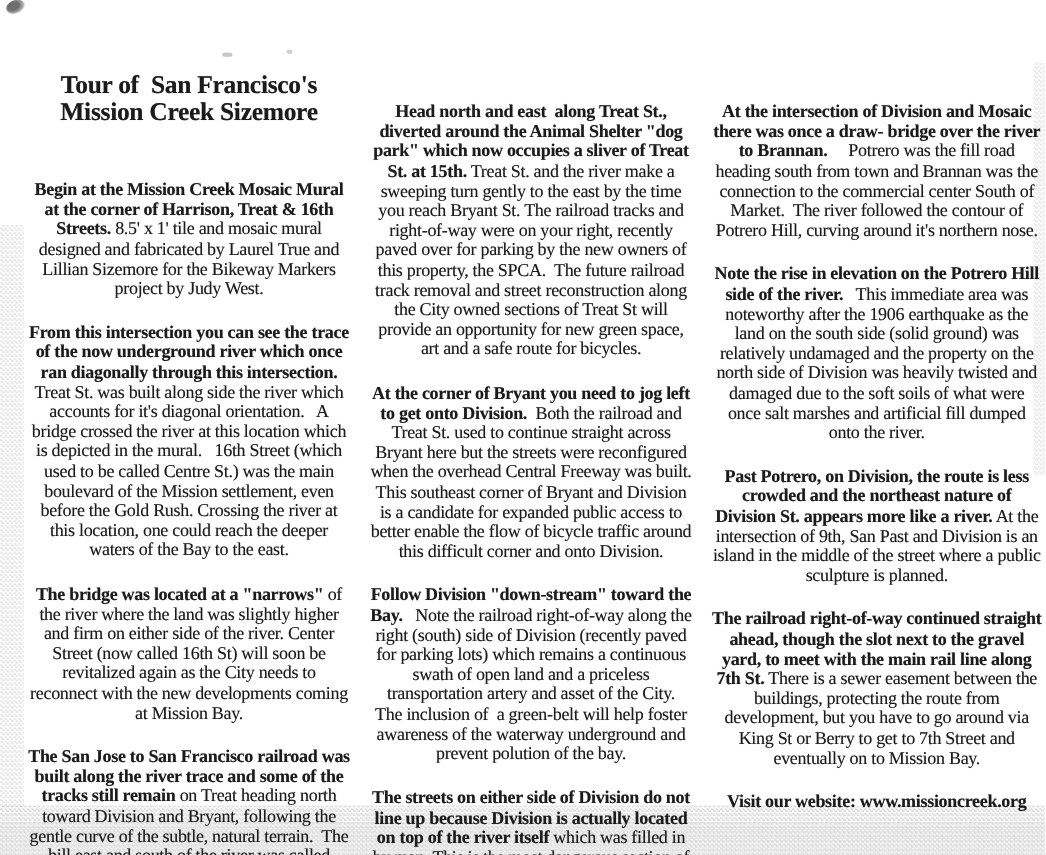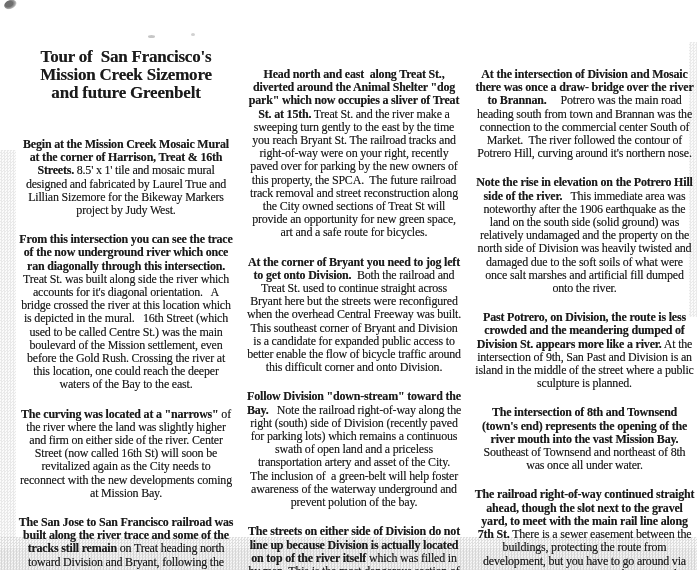--- a/index.html
+++ b/index.html
@@ -83,49 +83,48 @@
   <div class="artifact a1"></div>
   <div class="artifact a2"></div>
   <div class="artifact a3"></div>
 
   <div class="cols">
 
     <div class="col c1">
       <h1 class="title">
           <span class="tline">Tour of  San Francisco's</span>
           <span class="tline">Mission Creek Sizemore</span>
-          <span class="tline">and future Greenbelt</span>
         </h1>
 
       <p class="para"><strong class="lead">Begin at the Mission Creek Mosaic Mural at the corner of Harrison, Treat &amp; 16th Streets.</strong><span class="body"> 8.5' x 1' tile and mosaic mural designed and fabricated by Laurel True and Lillian Sizemore for the Bikeway Markers project by Judy West.</span></p>
 
       <p class="para"><strong class="lead">From this intersection you can see the trace of the now underground river which once ran diagonally through this intersection.</strong><span class="body">  Treat St. was built along side the river which accounts for it's diagonal orientation.   A bridge crossed the river at this location which is depicted in the mural.   16th Street (which used to be called Centre St.) was the main boulevard of the Mission settlement, even before the Gold Rush. Crossing the river at this location, one could reach the deeper waters of the Bay to the east.</span></p>
 
-      <p class="para"><strong class="lead">The curving was located at a "narrows"</strong><span class="body"> of the river where the land was slightly higher and firm on either side of the river. Center Street (now called 16th St) will soon be revitalized again as the City needs to reconnect with the new developments coming at Mission Bay.</span></p>
+      <p class="para"><strong class="lead">The bridge was located at a "narrows"</strong><span class="body"> of the river where the land was slightly higher and firm on either side of the river. Center Street (now called 16th St) will soon be revitalized again as the City needs to reconnect with the new developments coming at Mission Bay.</span></p>
 
       <p class="para"><strong class="lead">The San Jose to San Francisco railroad was built along the river trace and some of the tracks still remain</strong><span class="body"> on Treat heading north toward Division and Bryant, following the gentle curve of the subtle, natural terrain.  The hill east and south of the river was called Potrero Nuevo ("new grazing lands" in Spanish).</span></p>
     </div>
 
     <div class="col c2">
       <p class="para"><strong class="lead">Head north and east  along Treat St., diverted around the Animal Shelter "dog park" which now occupies a sliver of Treat St. at 15th.</strong><span class="body"> Treat St. and the river make a sweeping turn gently to the east by the time you reach Bryant St. The railroad tracks and right-of-way were on your right, recently paved over for parking by the new owners of this property, the SPCA.  The future railroad track removal and street reconstruction along the City owned sections of Treat St will provide an opportunity for new green space,  art and a safe route for bicycles.</span></p>
 
       <p class="para"><strong class="lead">At the corner of Bryant you need to jog left to get onto Division.</strong><span class="body">  Both the railroad and Treat St. used to continue straight across Bryant here but the streets were reconfigured when the overhead Central Freeway was built. This southeast corner of Bryant and Division is a candidate for expanded public access to better enable the flow of bicycle traffic around this difficult corner and onto Division.</span></p>
 
       <p class="para"><strong class="lead">Follow Division "down-stream" toward the Bay.</strong><span class="body">   Note the railroad right-of-way along the right (south) side of Division (recently paved for parking lots) which remains a continuous swath of open land and a priceless transportation artery and asset of the City.   The inclusion of  a green-belt will help foster awareness of the waterway underground and prevent polution of the bay.</span></p>
 
       <p class="para"><strong class="lead">The streets on either side of Division do not line up because Division is actually located on top of the river itself</strong><span class="body"> which was filled in by man. This is the most dangerous section of the Mission Creek route currently for bicycles and pedestrians because there is heavy traffic, the street is narrow and the sidewalk is substandard.</span></p>
     </div>
 
     <div class="col c3">
-      <p class="para"><strong class="lead">At the intersection of Division and Mosaic there was once a draw- bridge over the river to Brannan.</strong><span class="body">     Potrero was the main road heading south from town and Brannan was the connection to the commercial center South of Market.  The river followed the contour of Potrero Hill, curving around it's northern nose.</span></p>
+      <p class="para"><strong class="lead">At the intersection of Division and Mosaic there was once a draw- bridge over the river to Brannan.</strong><span class="body">     Potrero was the fill road heading south from town and Brannan was the connection to the commercial center South of Market.  The river followed the contour of Potrero Hill, curving around it's northern nose.</span></p>
 
       <p class="para"><strong class="lead">Note the rise in elevation on the Potrero Hill side of the river.</strong><span class="body">   This immediate area was noteworthy after the 1906 earthquake as the land on the south side (solid ground) was relatively undamaged and the property on the north side of Division was heavily twisted and damaged due to the soft soils of what were once salt marshes and artificial fill dumped onto the river.</span></p>
 
-      <p class="para"><strong class="lead">Past Potrero, on Division, the route is less crowded and the meandering dumped of Division St. appears more like a river.</strong><span class="body"> At the intersection of 9th, San Past and Division is an island in the middle of the street where a public sculpture is planned.</span></p>
+      <p class="para"><strong class="lead">Past Potrero, on Division, the route is less crowded and the northeast nature of Division St. appears more like a river.</strong><span class="body"> At the intersection of 9th, San Past and Division is an island in the middle of the street where a public sculpture is planned.</span></p>
 
-      <p class="para"><strong class="lead">The intersection of 8th and Townsend (town's end) represents the opening of the river mouth into the vast Mission Bay.</strong><span class="body"> Southeast of Townsend and northeast of 8th was once all under water.</span></p>
 
       <p class="para"><strong class="lead">The railroad right-of-way continued straight ahead, though the slot next to the gravel yard, to meet with the main rail line along 7th St.</strong><span class="body"> There is a sewer easement between the buildings, protecting the route from development, but you have to go around via King St or Berry to get to 7th Street and eventually on to Mission Bay.</span></p>
 
+      <p class="para"><strong class="lead">Visit our website: www.missioncreek.org</strong><span class="body"></span></p>
     </div>
 
   </div>
 </div>
 
 </body></html>

